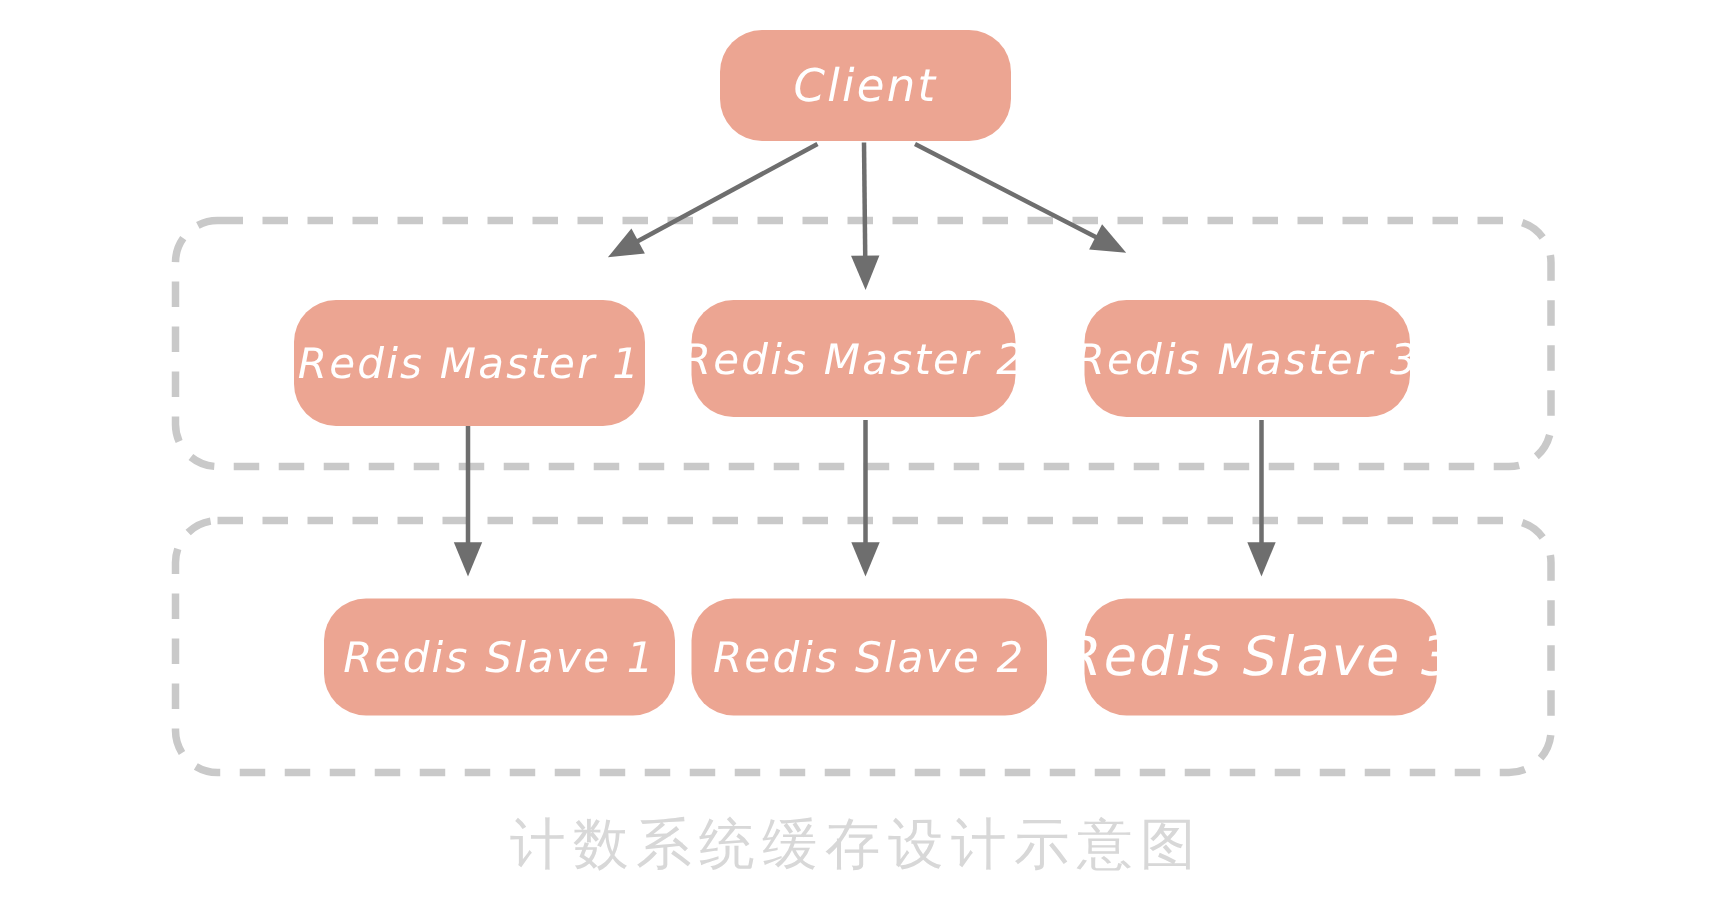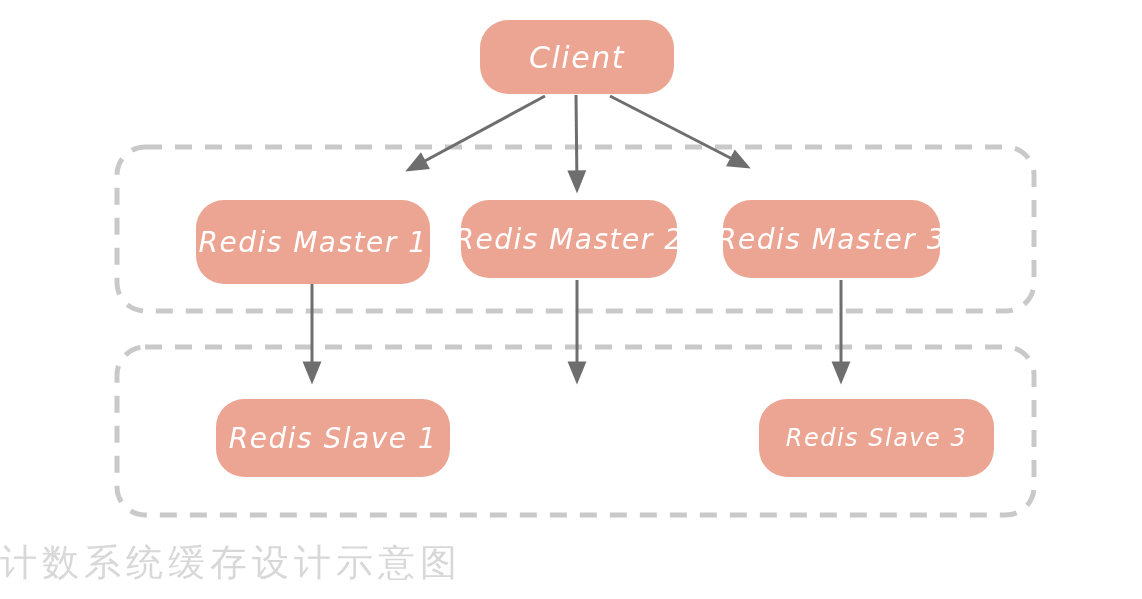--- a/index.html
+++ b/index.html
@@ -59,27 +59,27 @@
     font-weight: 500;
     letter-spacing: 1.5px;
     white-space: nowrap;
   }
   .node.client   { left: 480px; top: 20px;  width: 194px; height: 74px; font-size: 30px; }
   .node.master-1 { left: 196px; top: 200px; width: 234px; height: 84px; font-size: 28px; }
   .node.master-2 { left: 461px; top: 200px; width: 216px; height: 78px; font-size: 28px; text-align: center; }
   .node.master-3 { left: 723px; top: 200px; width: 217px; height: 78px; font-size: 28px; }
   .node.slave-1  { left: 196px; top: 399px; width: 234px; height: 78px; font-size: 28px; margin-left: 20px; }
   .node.slave-2  { left: 461px; top: 399px; width: 237px; height: 78px; font-size: 28px; }
-  .node.slave-3  { left: 723px; top: 399px; width: 235px; height: 78px; font-size: 24px; margin-left: 36px; }
+  .node.slave-3  { left: 723px; top: 399px; width: 235px; height: 78px; font-size: 36px; }
   .caption {
     position: absolute;
     left: 0;
     right: 0;
     top: 538px;
-    text-align: left;
+    text-align: center;
     color: var(--caption_text);
     font-size: 37px;
     letter-spacing: 5px;
     font-weight: 500;
   }
 </style>
 </head>
 <body>
 
 <div class="stage">
@@ -103,17 +103,18 @@
     <line class="edge-line" x1="841" y1="280" x2="841" y2="379" marker-end="url(#arrowhead)"></line>
   </svg>
 
   <div class="node client">Client</div>
 
   <div class="node master-1">Redis Master 1</div>
   <div class="node master-2">Redis Master 2</div>
   <div class="node master-3">Redis Master 3</div>
 
   <div class="node slave-1">Redis Slave 1</div>
+  <div class="node slave-2">Redis Slave 2</div>
   <div class="node slave-3">Redis Slave 3</div>
 
   <div class="caption">计数系统缓存设计示意图</div>
 
 </div>
 
 </body></html>

